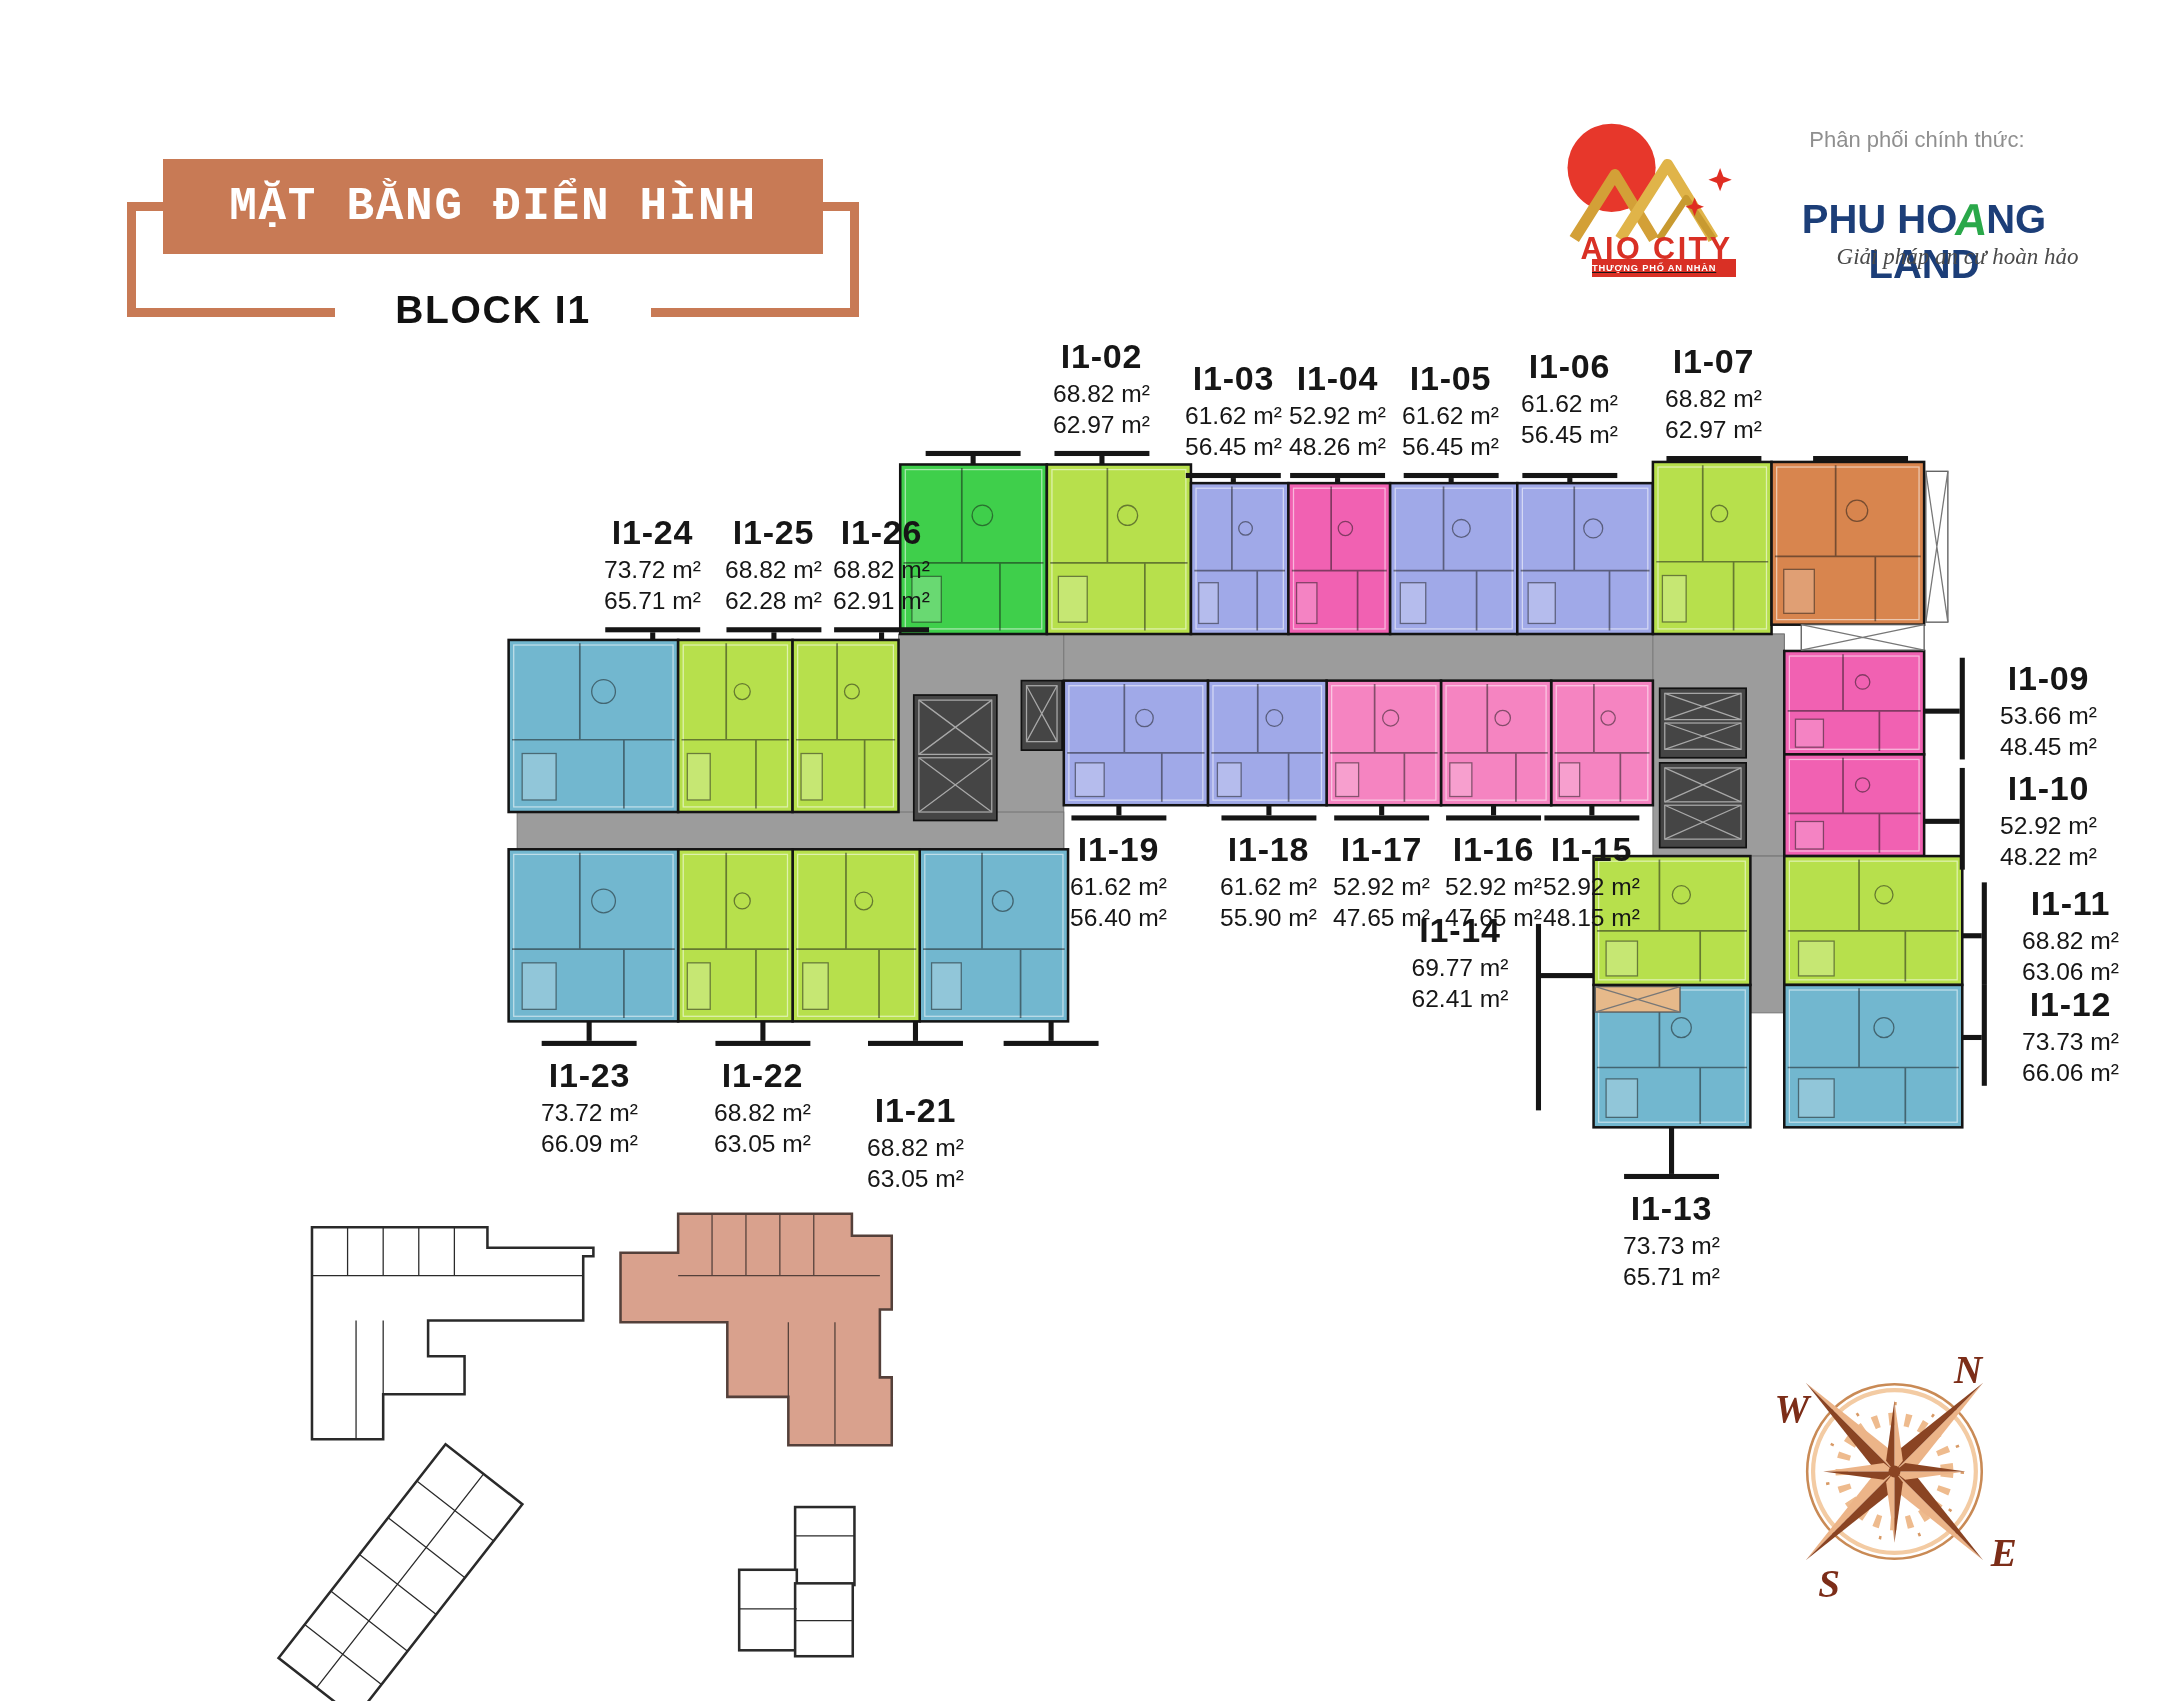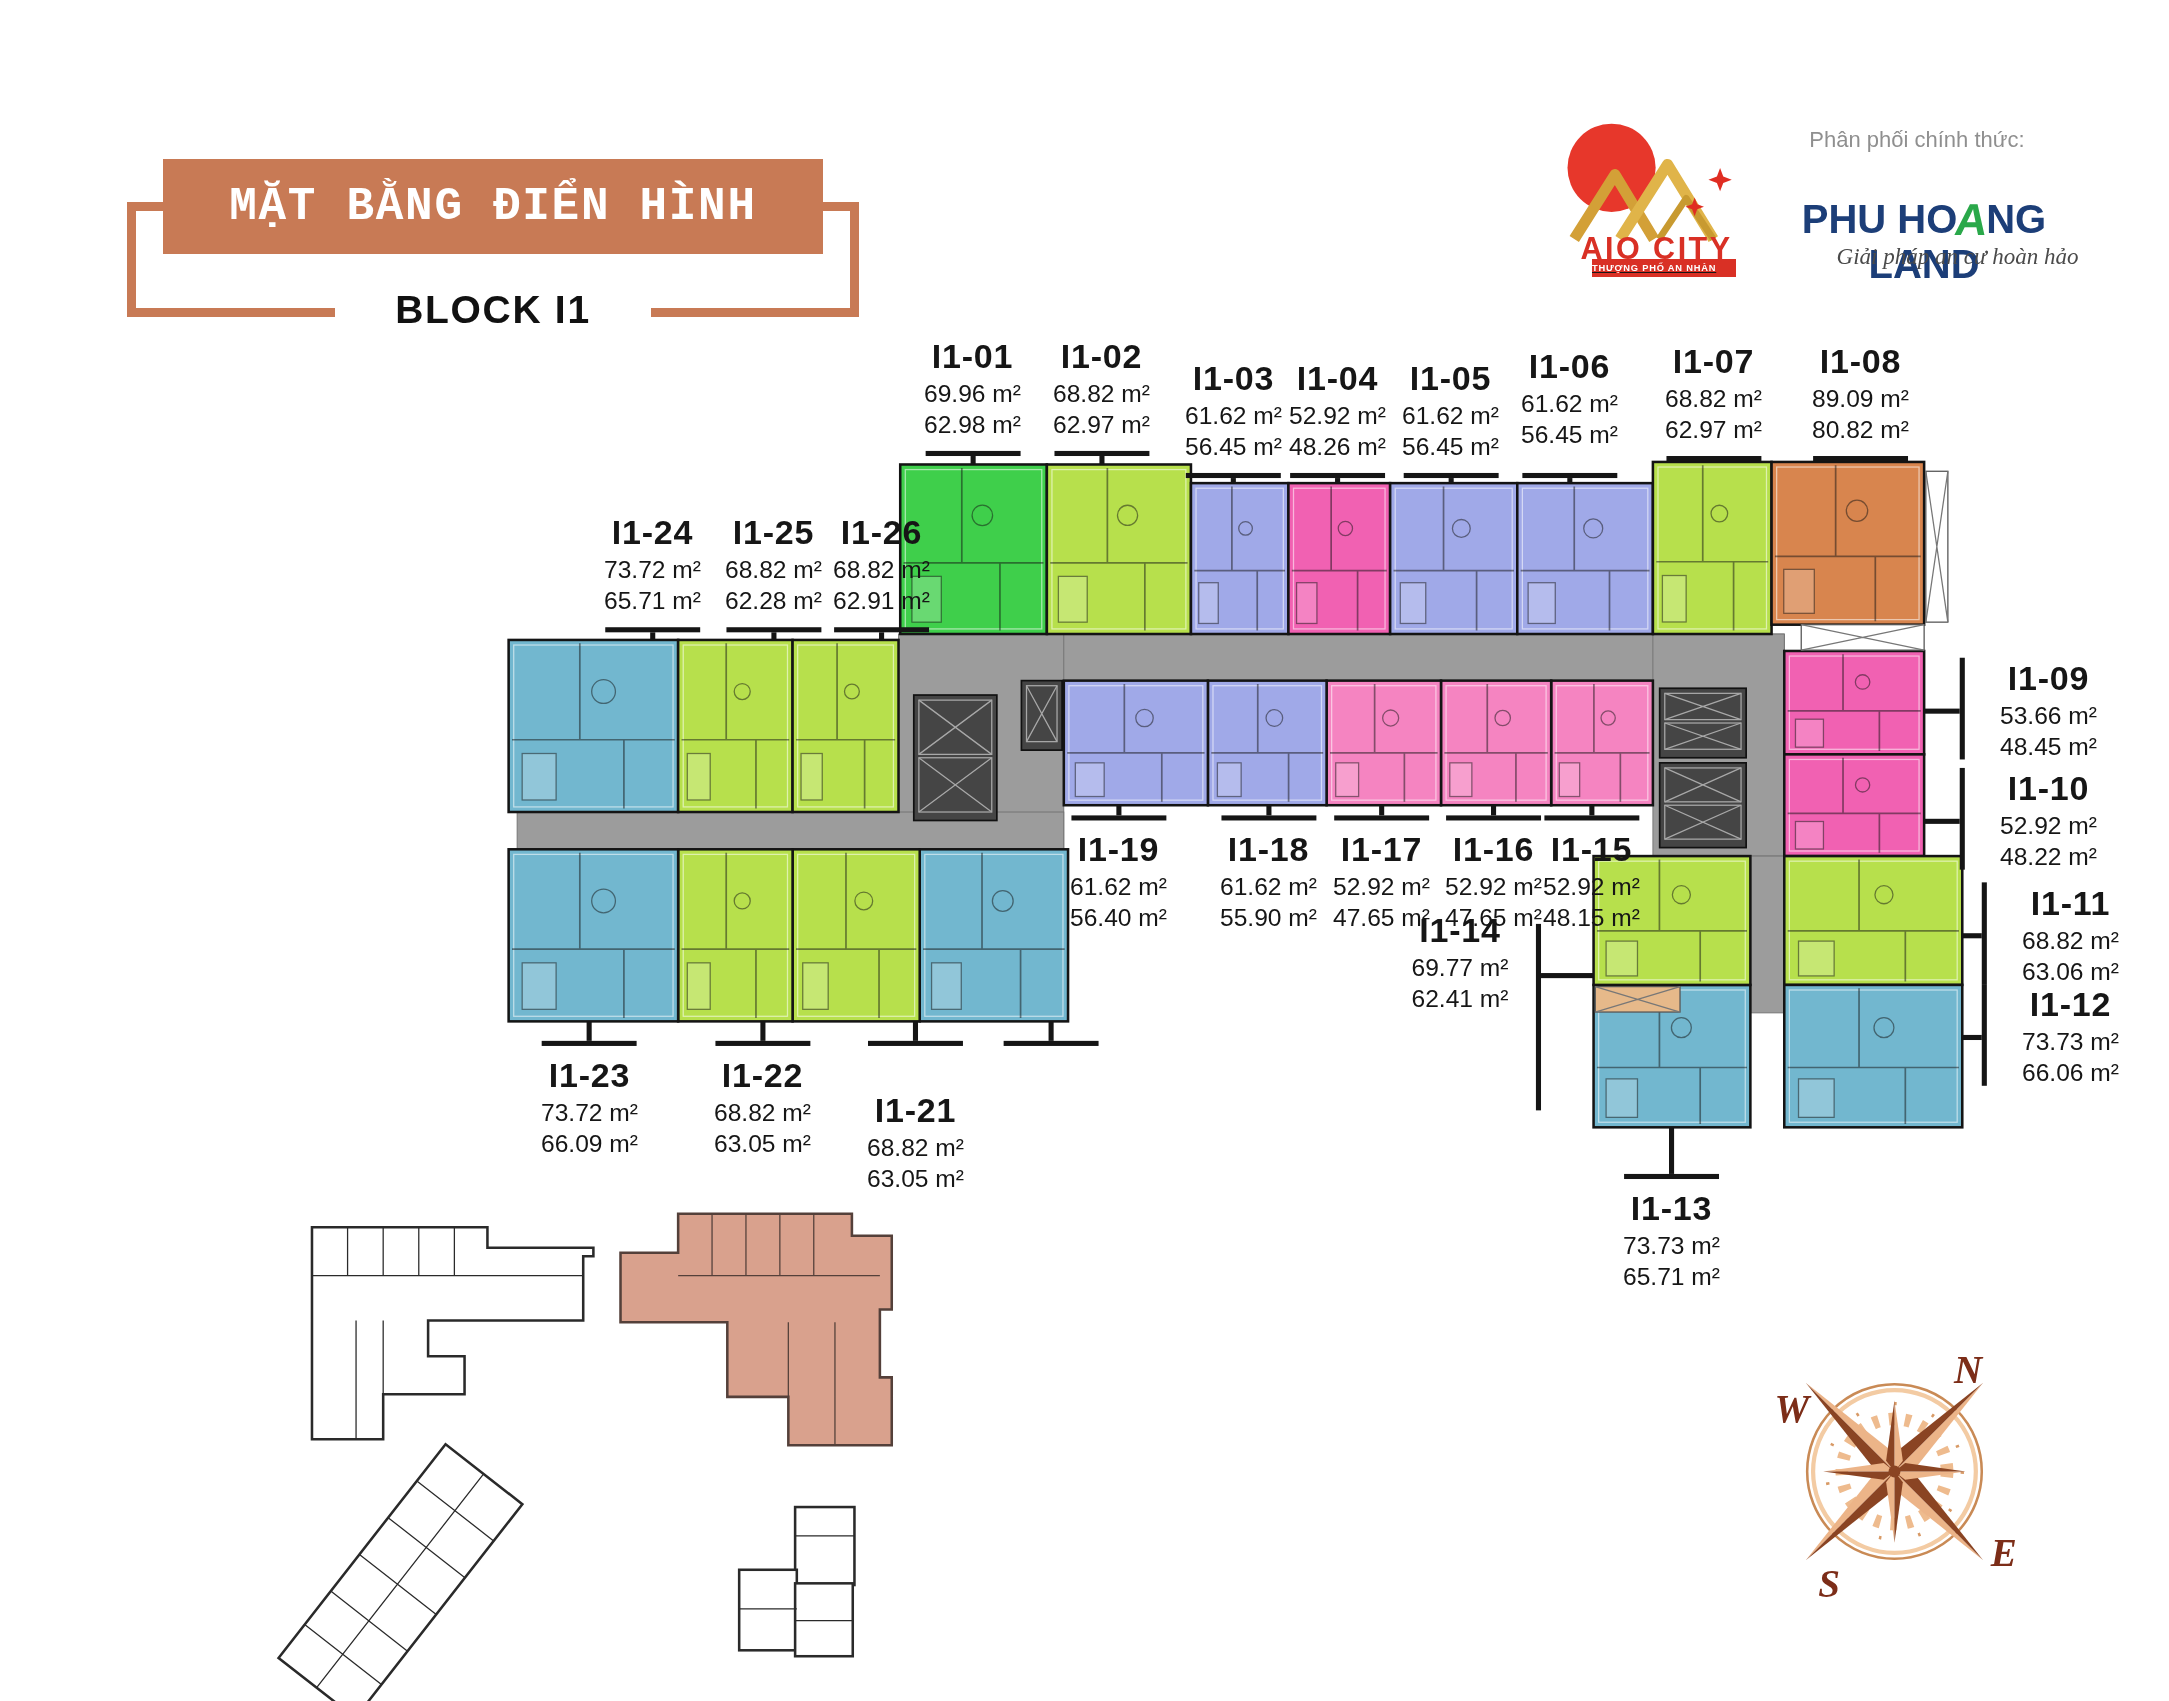--- a/index.html
+++ b/index.html
@@ -393,25 +393,20 @@
     <span>THƯỢNG PHỐ AN NHÀN</span>
   </div>
 
   <div class="dist-label">Phân phối chính thức:</div>
   <div class="brand">
     <span>PHU HO</span><span class="ga">A</span><span>NG LAND</span>
   </div>
   <div class="brand-tag">Giải pháp an cư hoàn hảo</div>
 
   <div id="labels" class="abs" style="left:0;top:0;width:2170px;height:1702px">
-      <div class="u-label" style="left: 892px; top: 334px; width: 161px;">
-        <div class="u-id">I1-01</div>
-        <div class="u-a">69.96 m²</div>
-        <div class="u-a">62.98 m²</div>
-      </div>
       <div class="u-label" style="left: 1021px; top: 334px; width: 161px;">
         <div class="u-id">I1-02</div>
         <div class="u-a">68.82 m²</div>
         <div class="u-a">62.97 m²</div>
       </div>
       <div class="u-label" style="left: 1153px; top: 356px; width: 161px;">
         <div class="u-id">I1-03</div>
         <div class="u-a">61.62 m²</div>
         <div class="u-a">56.45 m²</div>
       </div>
@@ -428,25 +423,20 @@
       <div class="u-label" style="left: 1489px; top: 344px; width: 161px;">
         <div class="u-id">I1-06</div>
         <div class="u-a">61.62 m²</div>
         <div class="u-a">56.45 m²</div>
       </div>
       <div class="u-label" style="left: 1633px; top: 339px; width: 161px;">
         <div class="u-id">I1-07</div>
         <div class="u-a">68.82 m²</div>
         <div class="u-a">62.97 m²</div>
       </div>
-      <div class="u-label" style="left: 1780px; top: 339px; width: 161px;">
-        <div class="u-id">I1-08</div>
-        <div class="u-a">89.09 m²</div>
-        <div class="u-a">80.82 m²</div>
-      </div>
       <div class="u-label" style="left: 1985px; top: 656px; width: 127px;">
         <div class="u-id">I1-09</div>
         <div class="u-a">53.66 m²</div>
         <div class="u-a">48.45 m²</div>
       </div>
       <div class="u-label" style="left: 1985px; top: 766px; width: 127px;">
         <div class="u-id">I1-10</div>
         <div class="u-a">52.92 m²</div>
         <div class="u-a">48.22 m²</div>
       </div>

